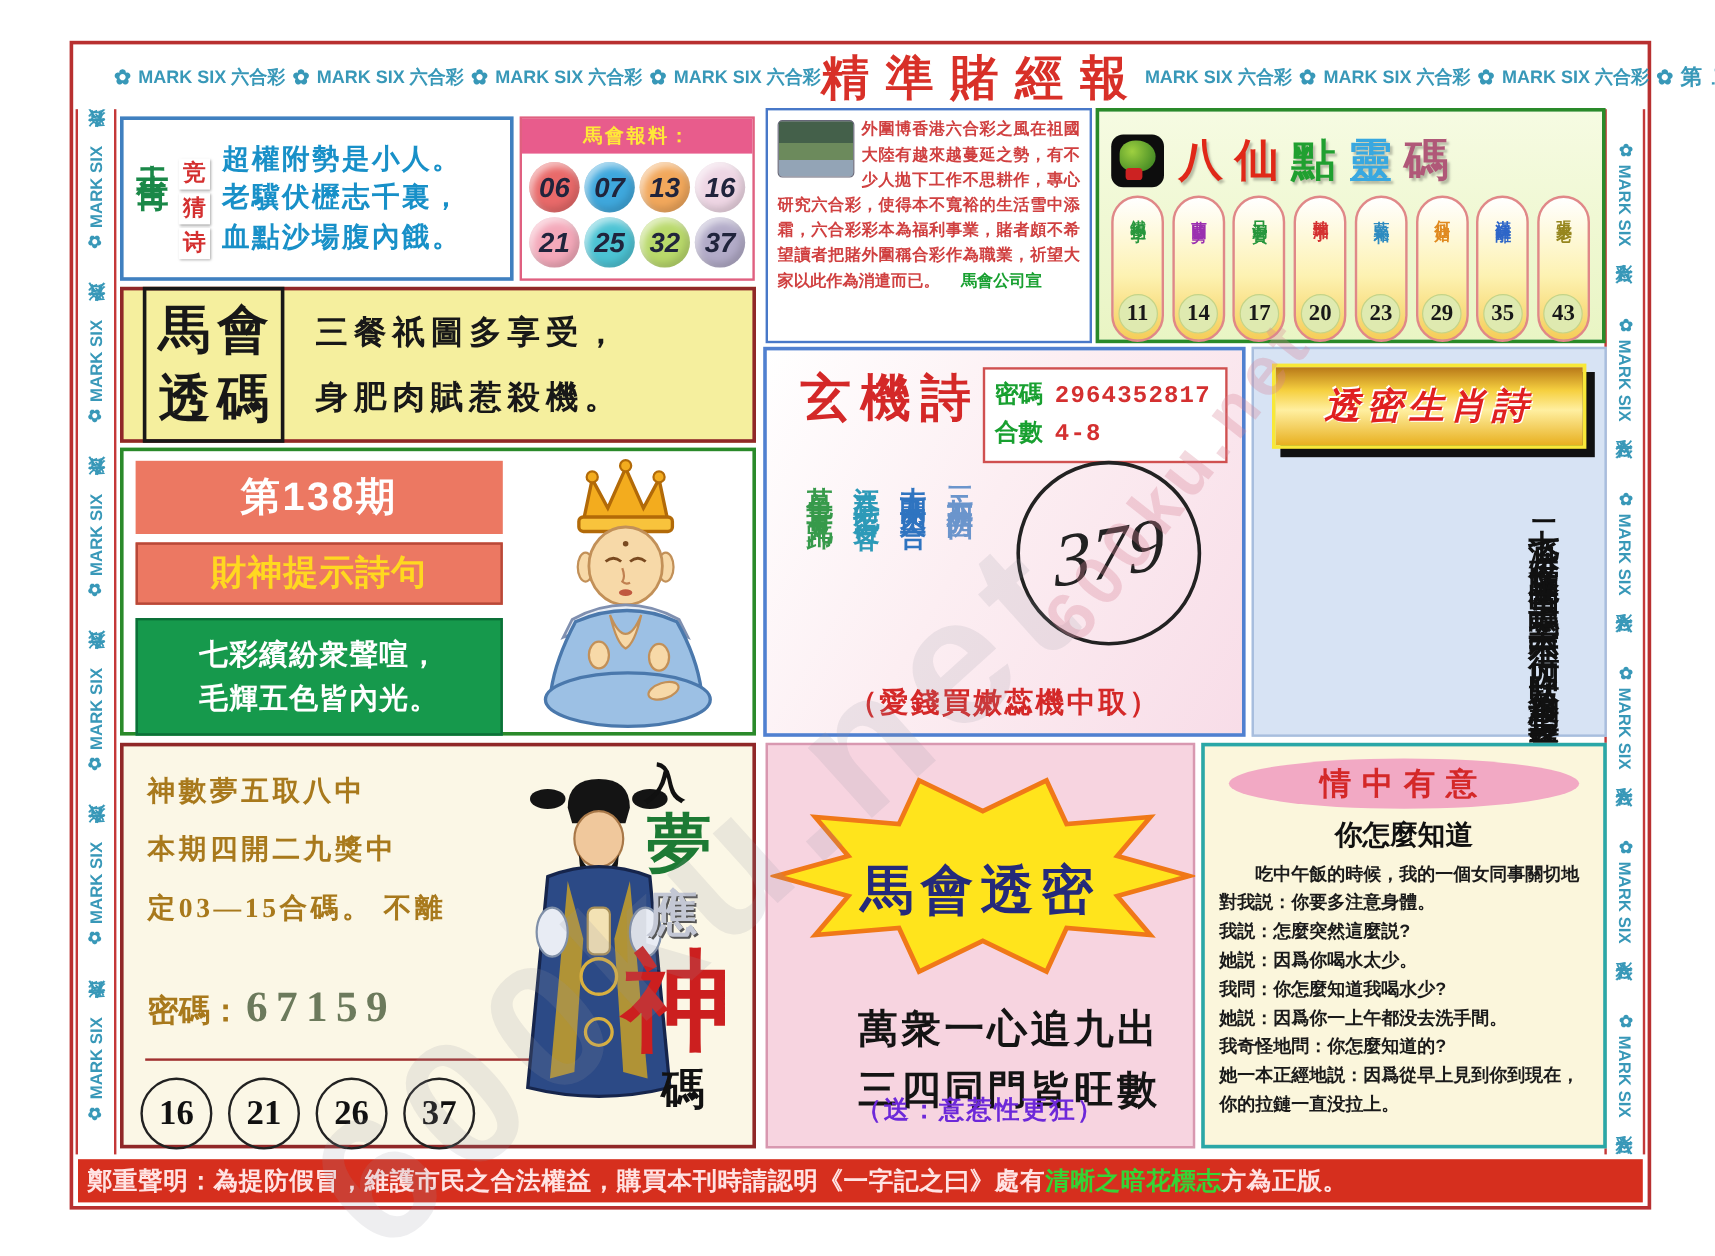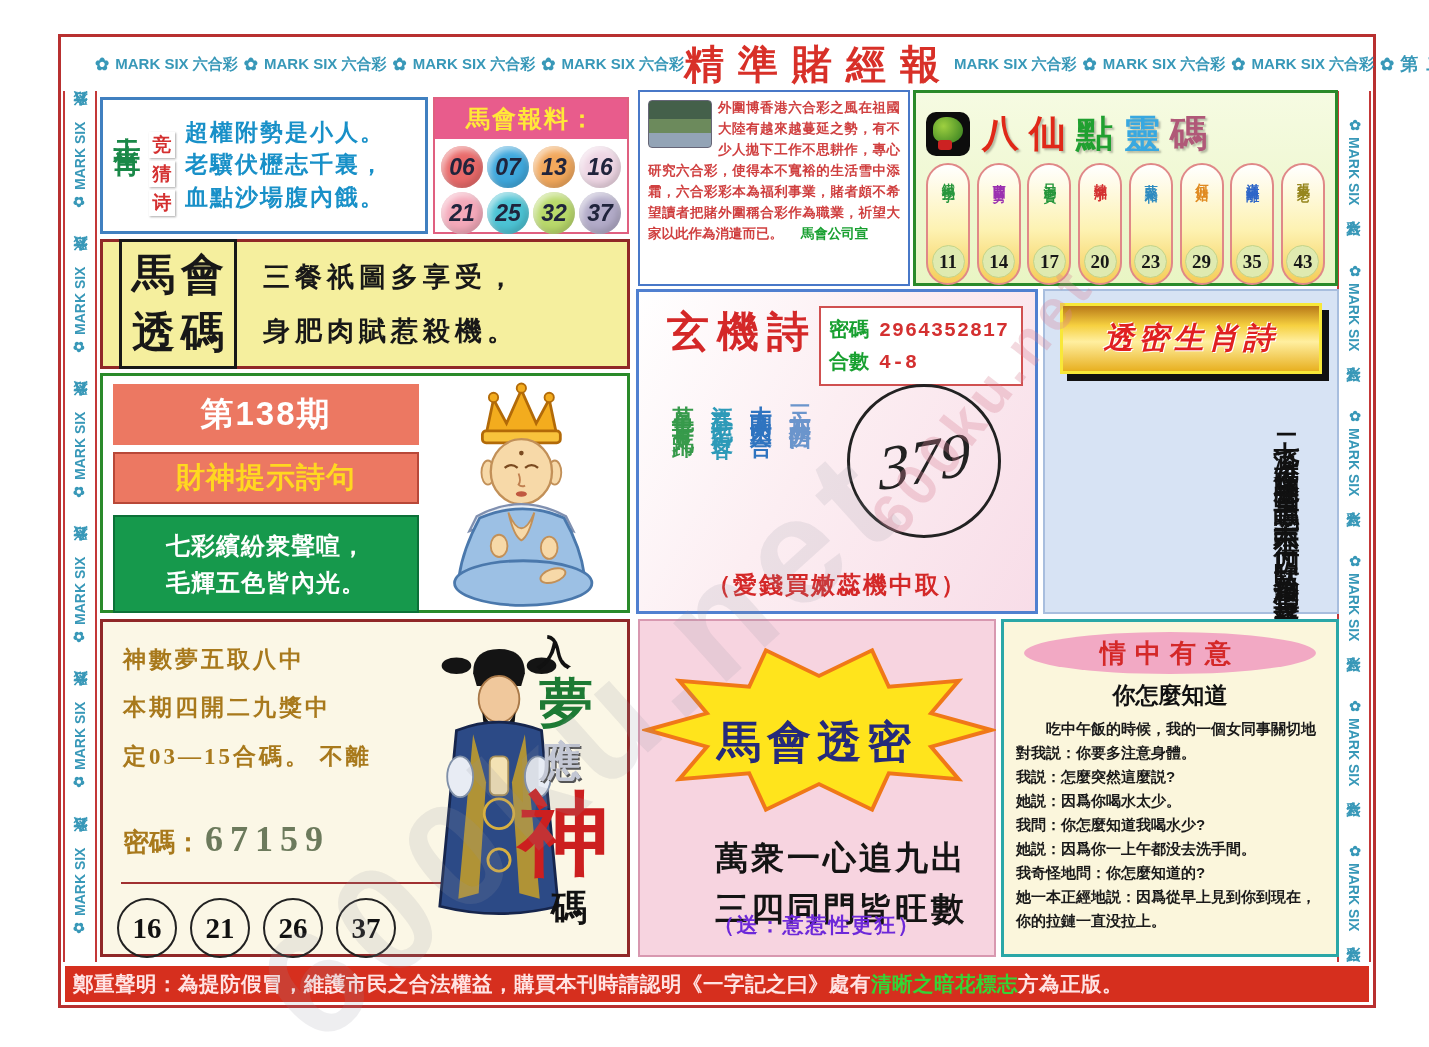--- a/index.html
+++ b/index.html
@@ -49,21 +49,21 @@
           letter-spacing:4px;font-family:"Liberation Serif",serif;}
   .z-sub{display:flex;flex-direction:column;gap:3px;margin-top:16px;}
   .z-sub span{display:block;width:26px;height:26px;line-height:26px;text-align:center;
               background:#fff;box-shadow:1px 1px 2px #aaa;color:#d43030;
               font-weight:900;font-size:19px;}
   .z-lines{font-size:23px;font-weight:900;color:#1890c8;line-height:1.4;
            letter-spacing:2px;font-family:"Liberation Serif",serif;}
 
   
   .p-report{left:372px;top:60px;width:196px;height:137px;border:2px solid #e06080;}
-  .r-title{background:#e85c8c;color:#ffe838;font-weight:900;font-size:24px;
+  .r-title{background:#e85c8c;color:#ffe838;font-weight:900;font-size:16px;
            text-align:center;letter-spacing:2px;padding:4px 0;
            font-family:"Liberation Serif",serif;}
   .r-balls{display:flex;flex-wrap:wrap;justify-content:center;gap:4px 4px;padding:7px 4px;font-style:italic;}
   .ball{width:42px;height:42px;border-radius:50%;display:flex;align-items:center;
         justify-content:center;font-size:23px;font-weight:900;color:#20243c;
         box-shadow:inset -3px -4px 6px rgba(0,0,0,.15), inset 3px 4px 6px rgba(255,255,255,.6);}
 
   
   .p-article{left:577px;top:53px;width:272px;height:196px;border:2px solid #4878c8;
              padding:6px 8px;}

